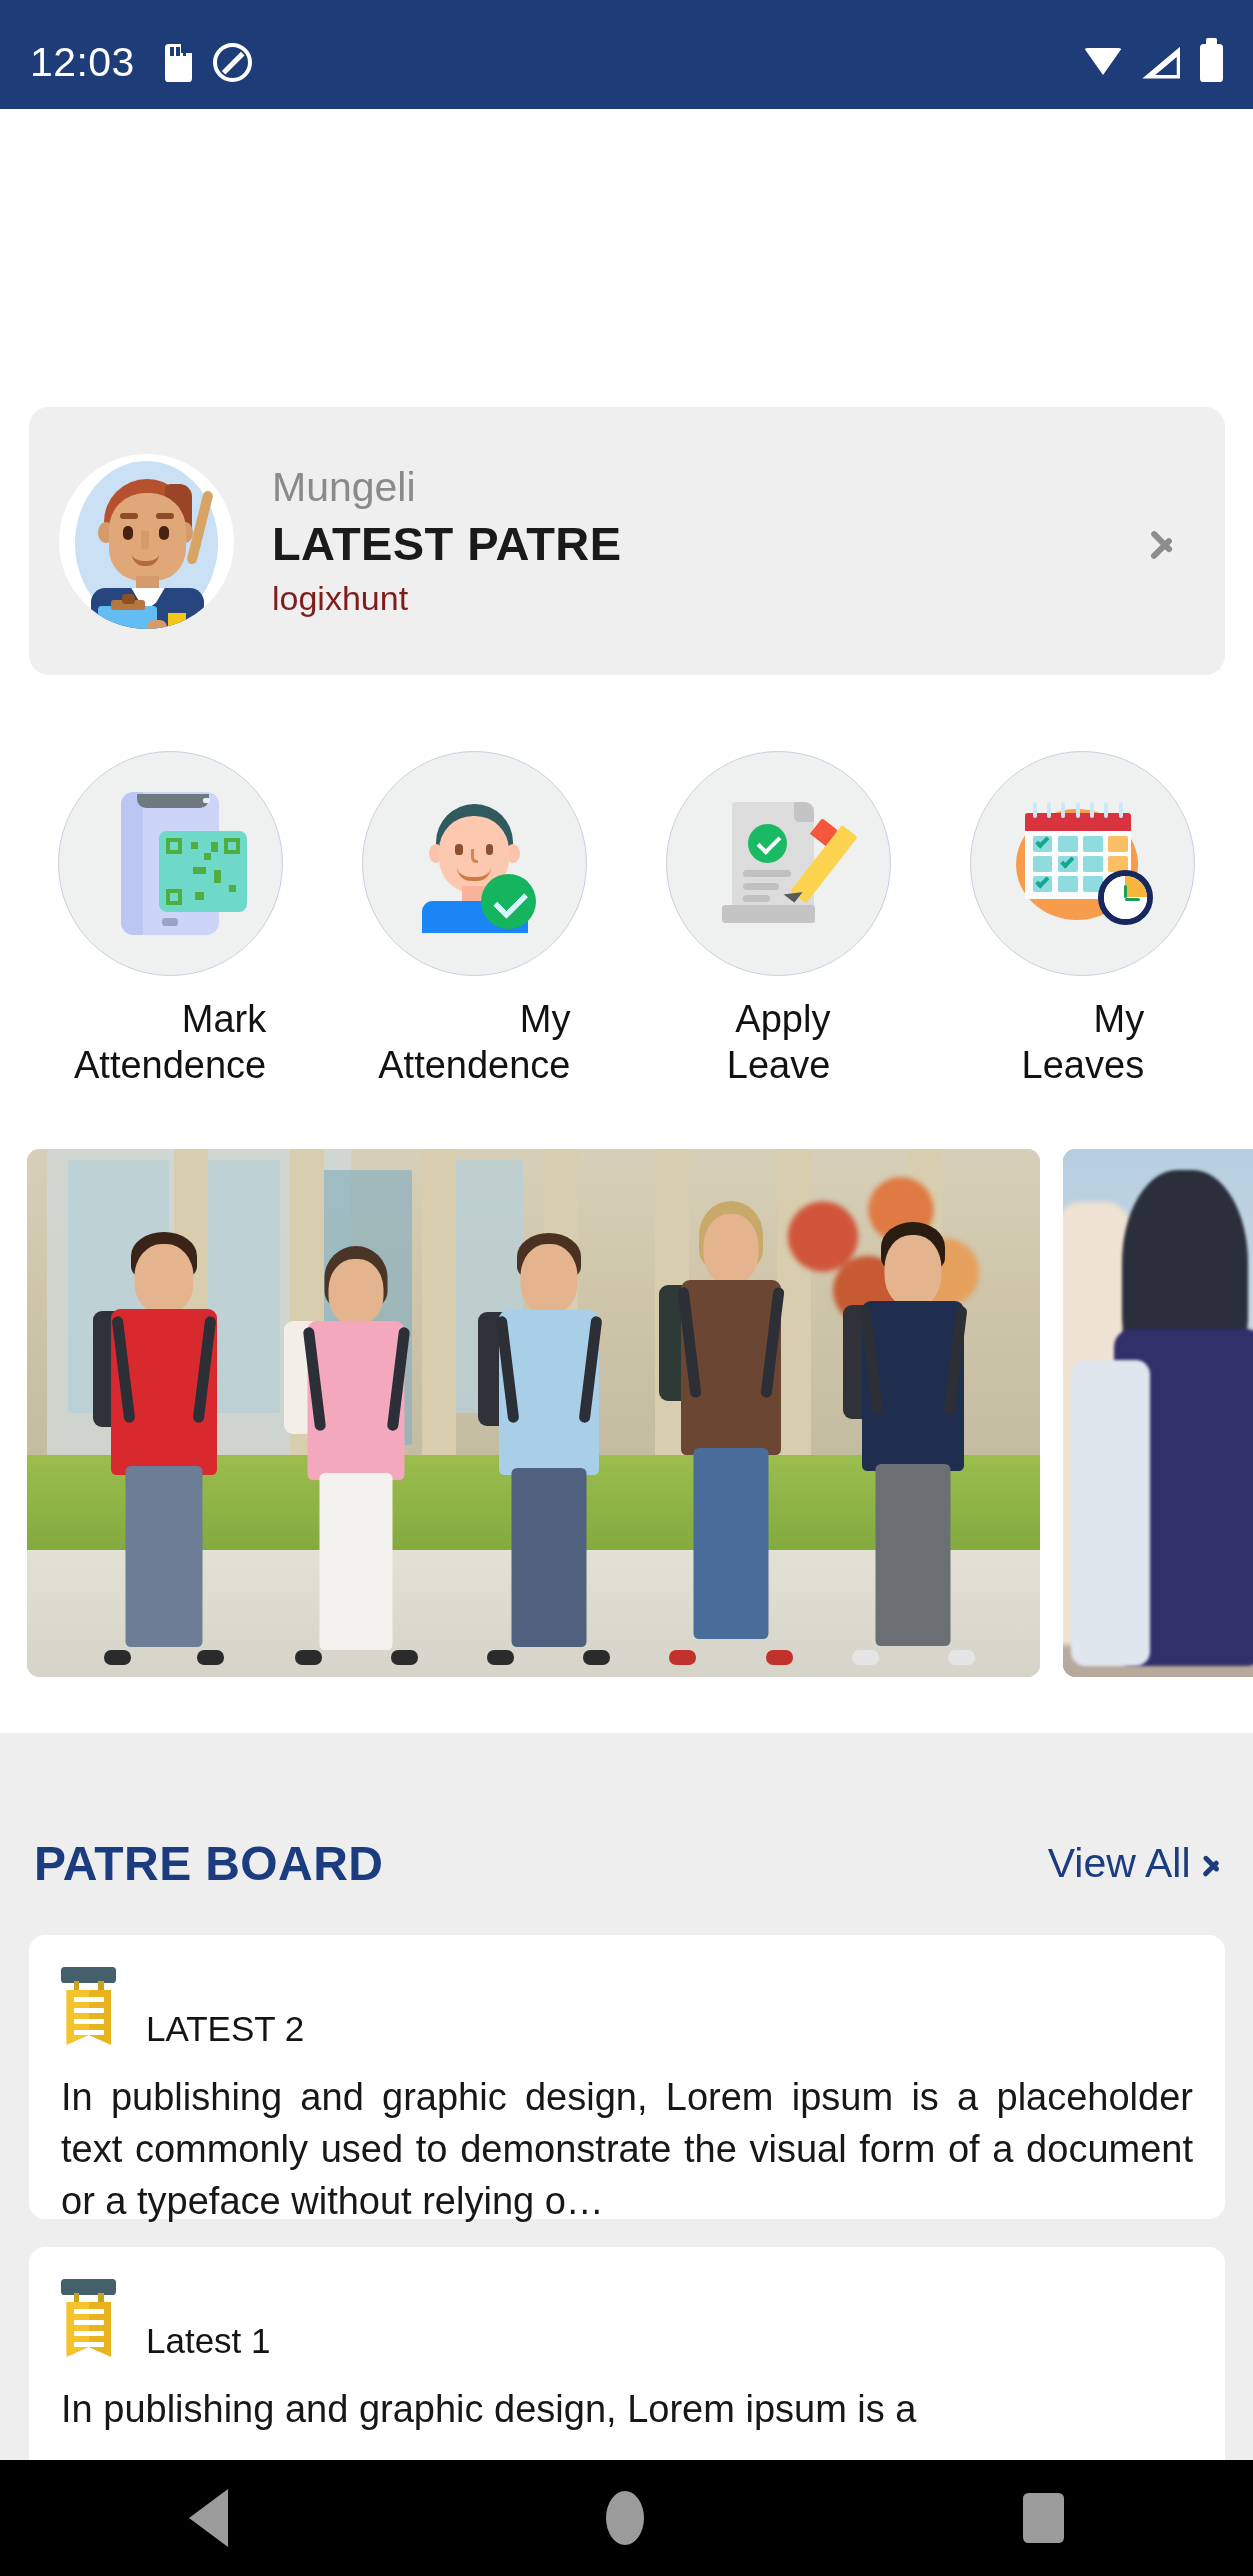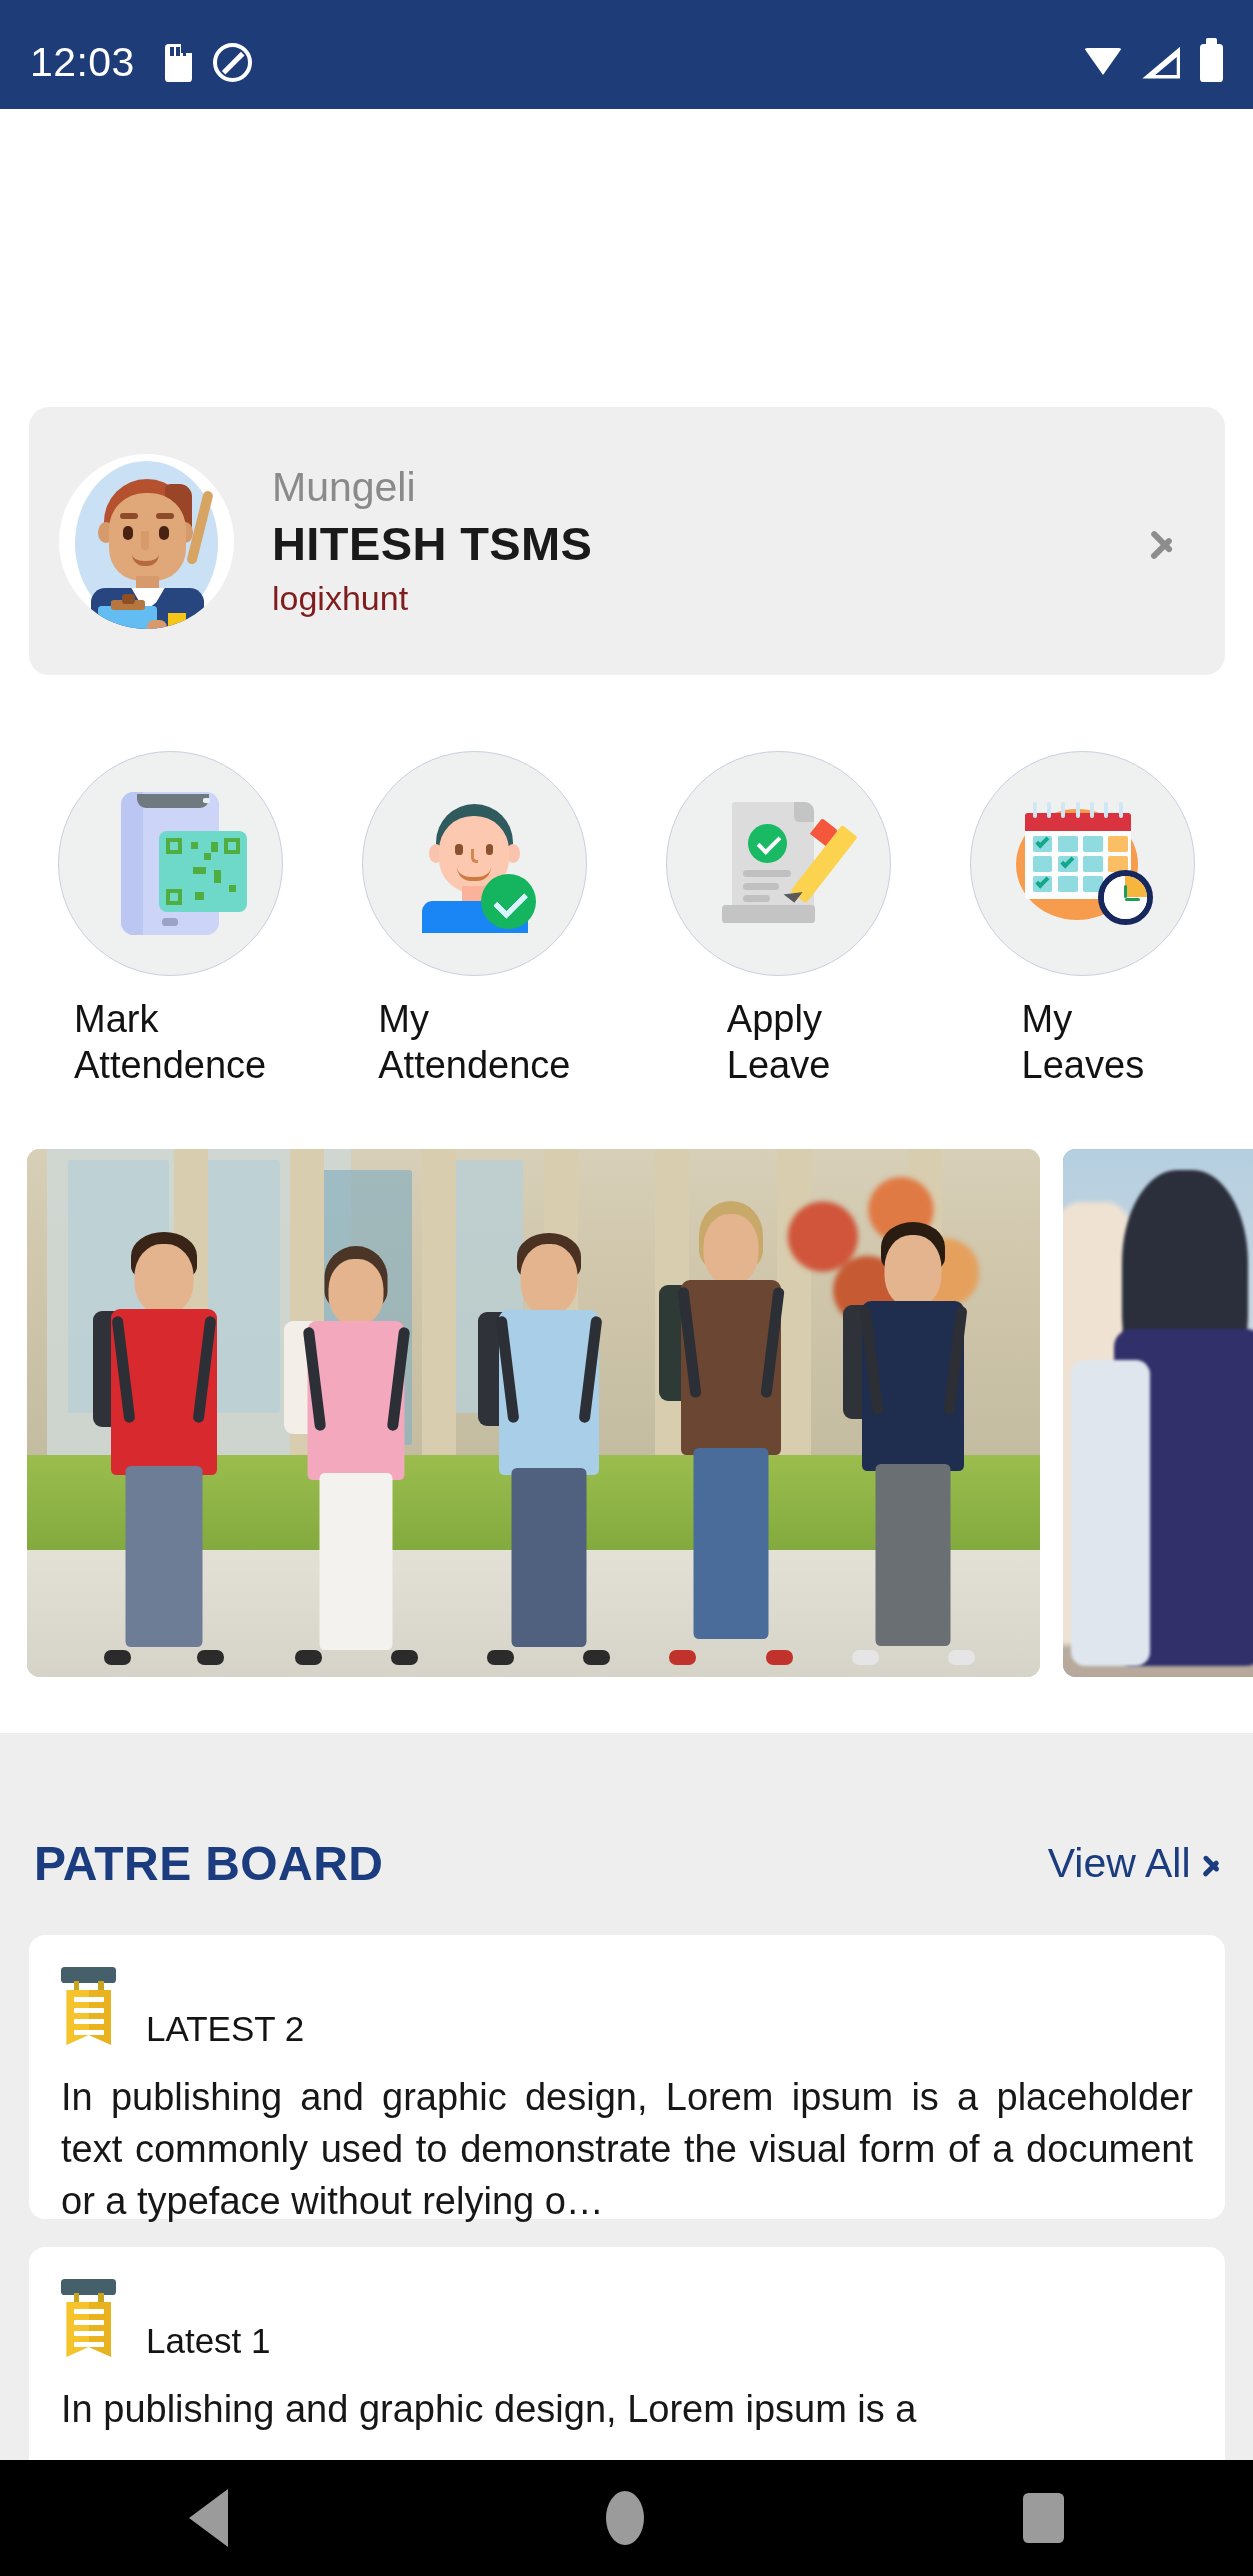--- a/index.html
+++ b/index.html
@@ -138,21 +138,21 @@
     position:absolute; top:751px; left:0; width:1253px;
     display:flex; justify-content:space-around; padding:0 18px;
   }
   .quick-item { width:233px; display:flex; flex-direction:column; align-items:center; cursor:pointer; }
   .quick-circle {
     width:225px; height:225px; border-radius:50%; background:#eff0f0;
     border:0.9px solid #c9cfe0; display:flex; align-items:center; justify-content:center;
     position:relative; overflow:hidden;
   }
   .quick-label {
-    margin-top:19.7px; text-align:left; font-size:38px; color:#121212;
+    margin-top:19.7px; text-align:right; font-size:38px; color:#121212;
     line-height:1.22; font-weight:400;
   }
 
   
   .ic-phone { position:relative; width:98px; height:143px; }
   .ic-phone .shell { position:absolute; inset:0; background:#ccd4f7; border-radius:12.5px; }
   .ic-phone .shade { position:absolute; left:0; top:0; width:21.5px; height:143px; background:#bcc6f2; border-radius:12.5px 0 0 12.5px; }
   .ic-phone .speaker { position:absolute; left:16px; top:1.8px; width:72px; height:14.3px; background:#6f7a80; border-radius:0 0 9px 9px; }
   .ic-phone .spk-dot { position:absolute; right:9px; top:6.3px; width:7.2px; height:4.5px; background:#e9eef2; border-radius:1.8px; }
   .ic-phone .homebtn { position:absolute; left:41px; bottom:9px; width:16px; height:8px; background:#9aa3c4; border-radius:3.6px; }
@@ -367,21 +367,21 @@
       <div class="suit"></div>
         <div class="collar"></div>
       <div class="clip"></div>
         <div class="clip-top"></div>
         <div class="clip-knob"></div>
       <div class="badge"></div>
         <div class="hand"></div>
     </div>
     <div class="welcome-text">
       <div class="welcome-label">Mungeli</div>
-      <div class="welcome-name">HITESH TSMS</div>
+      <div class="welcome-name">LATEST PATRE</div>
       <div class="welcome-org">logixhunt</div>
     </div>
     <div class="welcome-spacer"></div>
     <div class="chev-right"></div>
   </div>
 
   <div class="quick-row">
 
     <div class="quick-item">
       <div class="quick-circle">

